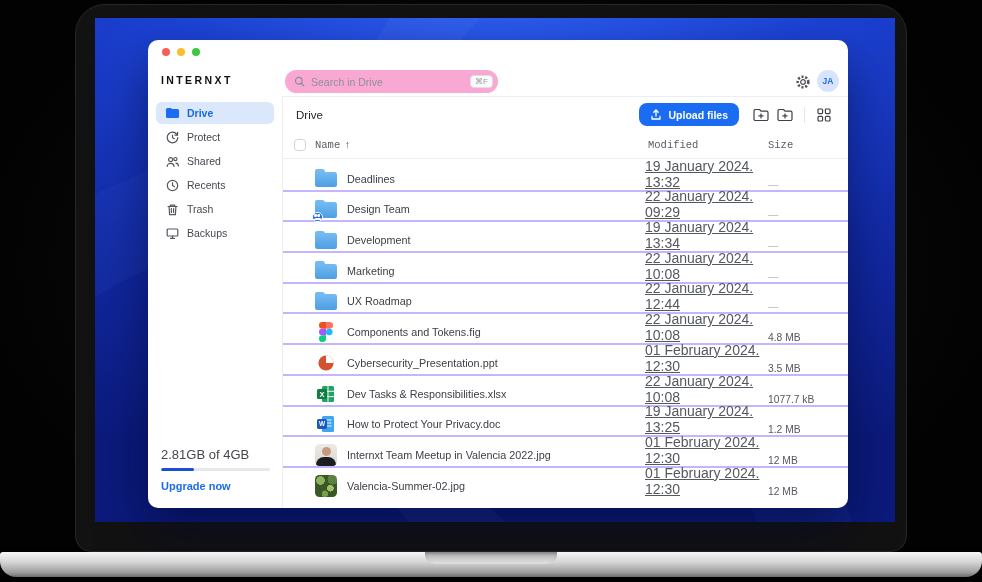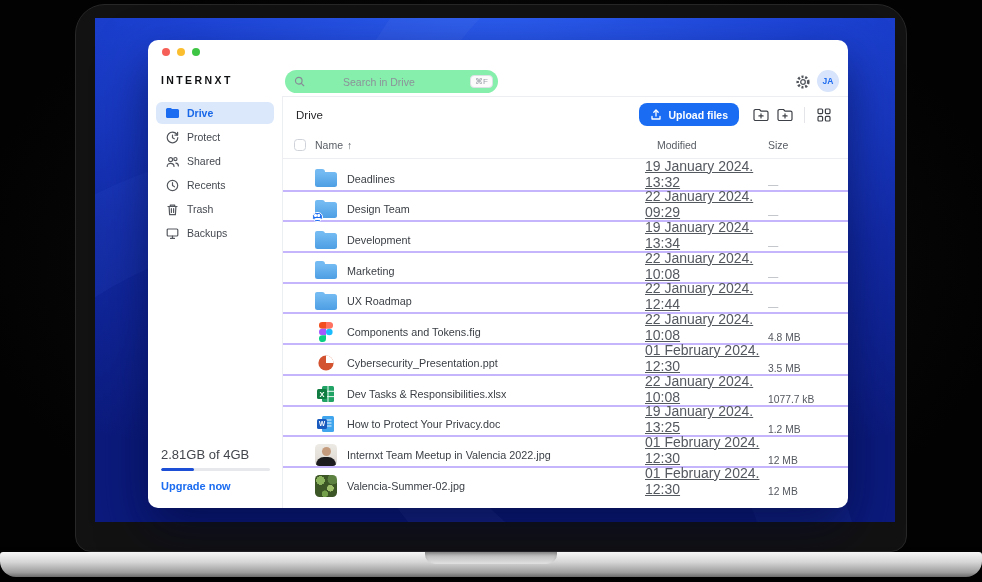--- a/index.html
+++ b/index.html
@@ -25,22 +25,22 @@
 
   
   .app { position:absolute; left:148px; top:40px; width:700px; height:468px; background:#fff;
     border-radius:10px; box-shadow:0 20px 50px rgba(2,8,45,.55); overflow:hidden; font-size:11px; color:#3c4046; }
 
   
   .topbar { position:absolute; left:0; top:0; right:0; height:56px; }
   .lights { position:absolute; left:14px; top:8px; display:flex; gap:7px; }
   .light { width:8px; height:8px; border-radius:50%; }
   .logo { position:absolute; left:13px; top:34px; font-size:10.5px; font-weight:800; letter-spacing:2.4px; color:#101113; }
-  .searchbar { position:absolute; left:137px; top:30px; width:213px; height:23px; background:#86efac;
-    border-radius:12px; display:flex; align-items:center; padding:0 5px 0 9px;gap:32px; }
+  .searchbar { position:absolute; left:137px; top:30px; width:213px; height:23px; background:#f9a8d4;
+    border-radius:12px; display:flex; align-items:center; padding:0 5px 0 9px; }
   .searchbar svg { flex:0 0 auto; }
   .searchbar input { flex:1; border:0; background:transparent; outline:none; font-family:inherit;
     font-size:10.5px; color:#3c4046; margin-left:6px; min-width:0; }
   .searchbar input::placeholder { color:#8c9199; }
   .kbd { flex:0 0 auto; font-size:8px; color:#9aa0a8; background:#fbfbfc; border:1px solid #dcdfe3;
     border-radius:4px; padding:1.5px 4px; line-height:1; }
   .gear-btn { position:absolute; left:646px; top:33px; width:17px; height:17px; display:flex; align-items:center; justify-content:center; cursor:pointer; }
   .avatar { position:absolute; left:669px; top:30px; width:22px; height:22px; border-radius:50%;
     background:#d7e4fb; color:#1f6cf0; font-size:8.5px; font-weight:700; display:flex; align-items:center; justify-content:center; cursor:pointer;text-align:right; }
 
@@ -66,24 +66,24 @@
   .crumb { font-size:11.5px; color:#27272a; }
   .spacer { flex:1; }
   .upload-btn { height:23px; padding:0 11px; background:#1a6df2; color:#fff; border:none; border-radius:8px;
     font-family:inherit; font-size:10.5px; font-weight:600; display:flex; align-items:center; gap:6px; cursor:pointer; }
   .tool-btn { width:24px; height:24px; border:none; background:transparent; display:flex; align-items:center;
     justify-content:center; cursor:pointer; border-radius:6px; }
   .tool-btn.first { margin-left:10px; }
   .vdiv { width:1px; height:16px; background:#e3e5e9; margin:0 7px; }
 
   
-  .thead { height:26px; display:flex; align-items:center; padding:0 10px 0 11px; color:#585d64; font-size:10.5px; }
+  .thead { height:26px; display:flex; align-items:center; padding:0 10px 0 11px; color:#585d64; font-size:10.5px;font-family:Liberation Mono, monospace; }
   .checkbox { width:12px; height:12px; border:1.2px solid #cfd3d9; border-radius:3.5px; background:#fff; cursor:pointer; flex:0 0 12px; }
   .h-name { flex:1; margin-left:9px; display:flex; gap:4px; align-items:center; cursor:pointer; }
-  .h-mod { width:111px; cursor:pointer; }
+  .h-mod { width:120px; cursor:pointer; }
   .h-size { width:70px; cursor:pointer; }
   .tbody { border-top:1px solid #edeef2; }
   .trow { height:30.7px; display:flex; align-items:flex-end; padding:0 10px 0 11px; cursor:pointer; }
   .trow + .trow { border-top:2px solid #c4b5fd; }
   .cb-space { flex:0 0 21px; }
   .c-name { flex:1; display:flex; align-items:center; gap:10px; min-width:0; }
   .c-name .nm { font-size:10.8px; color:#3c4046; white-space:nowrap; overflow:hidden; text-overflow:ellipsis; }
   .c-mod { width:123px; font-size:14px; color:#54585f;text-decoration:underline; }
   .c-size { width:70px; font-size:10.3px; color:#54585f; }
   .c-size.dim { color:#b3b8bf; }

